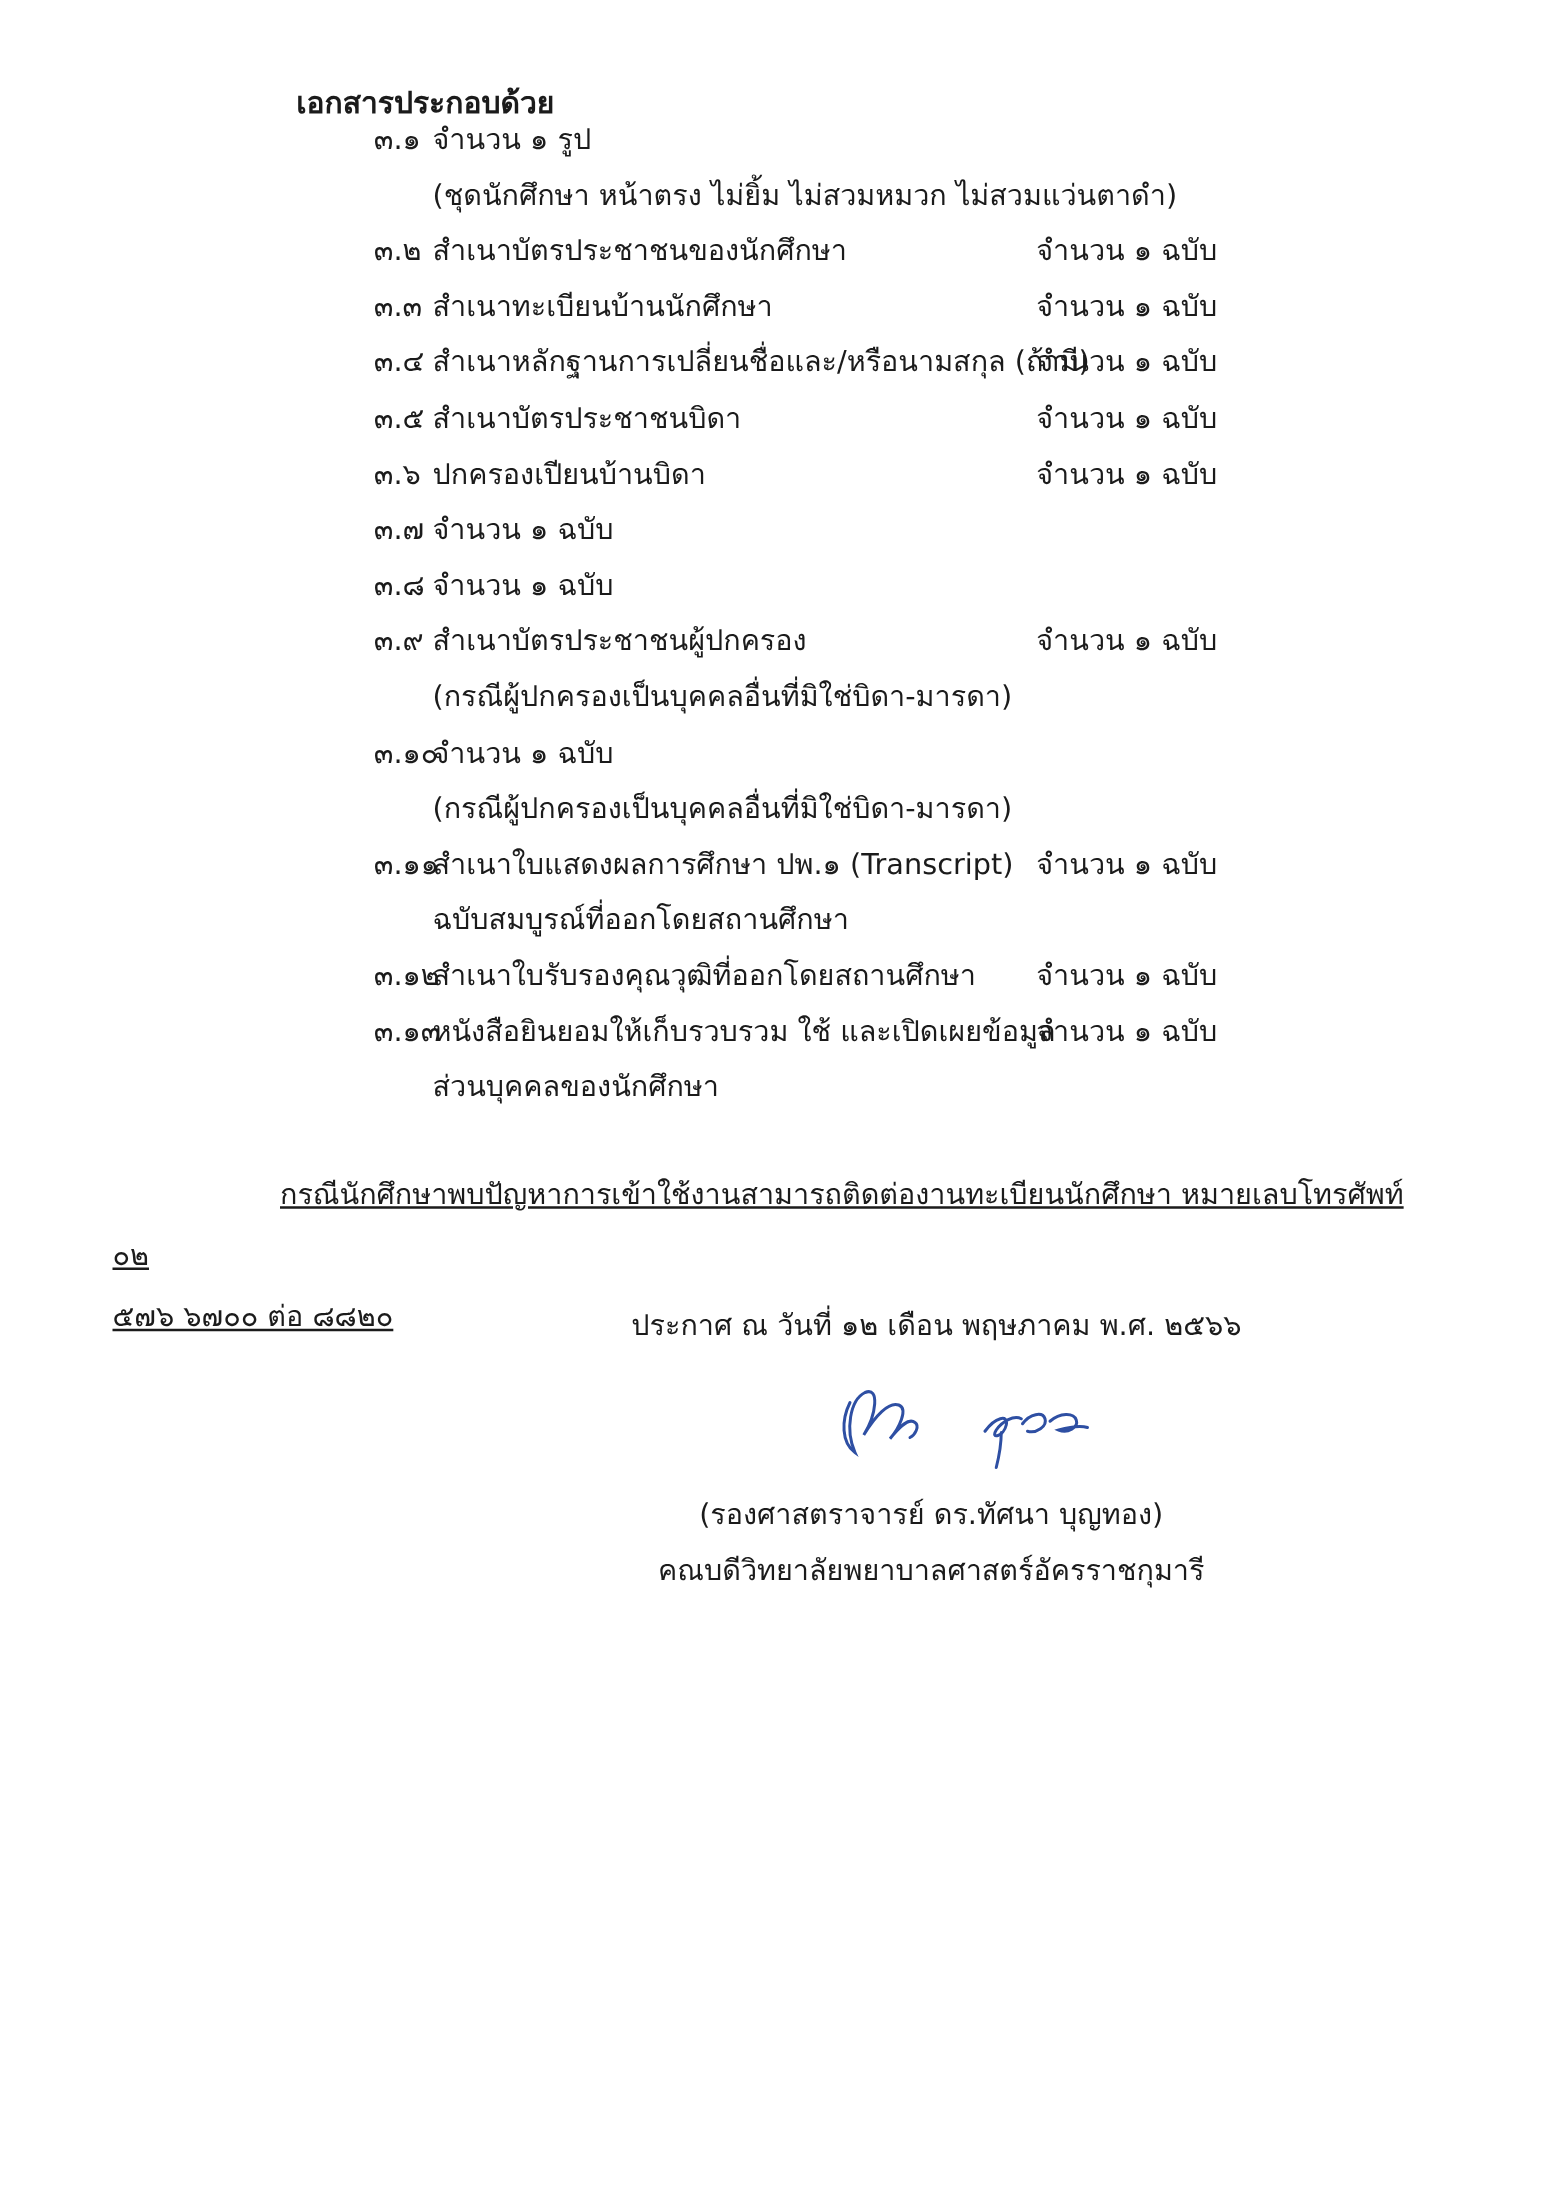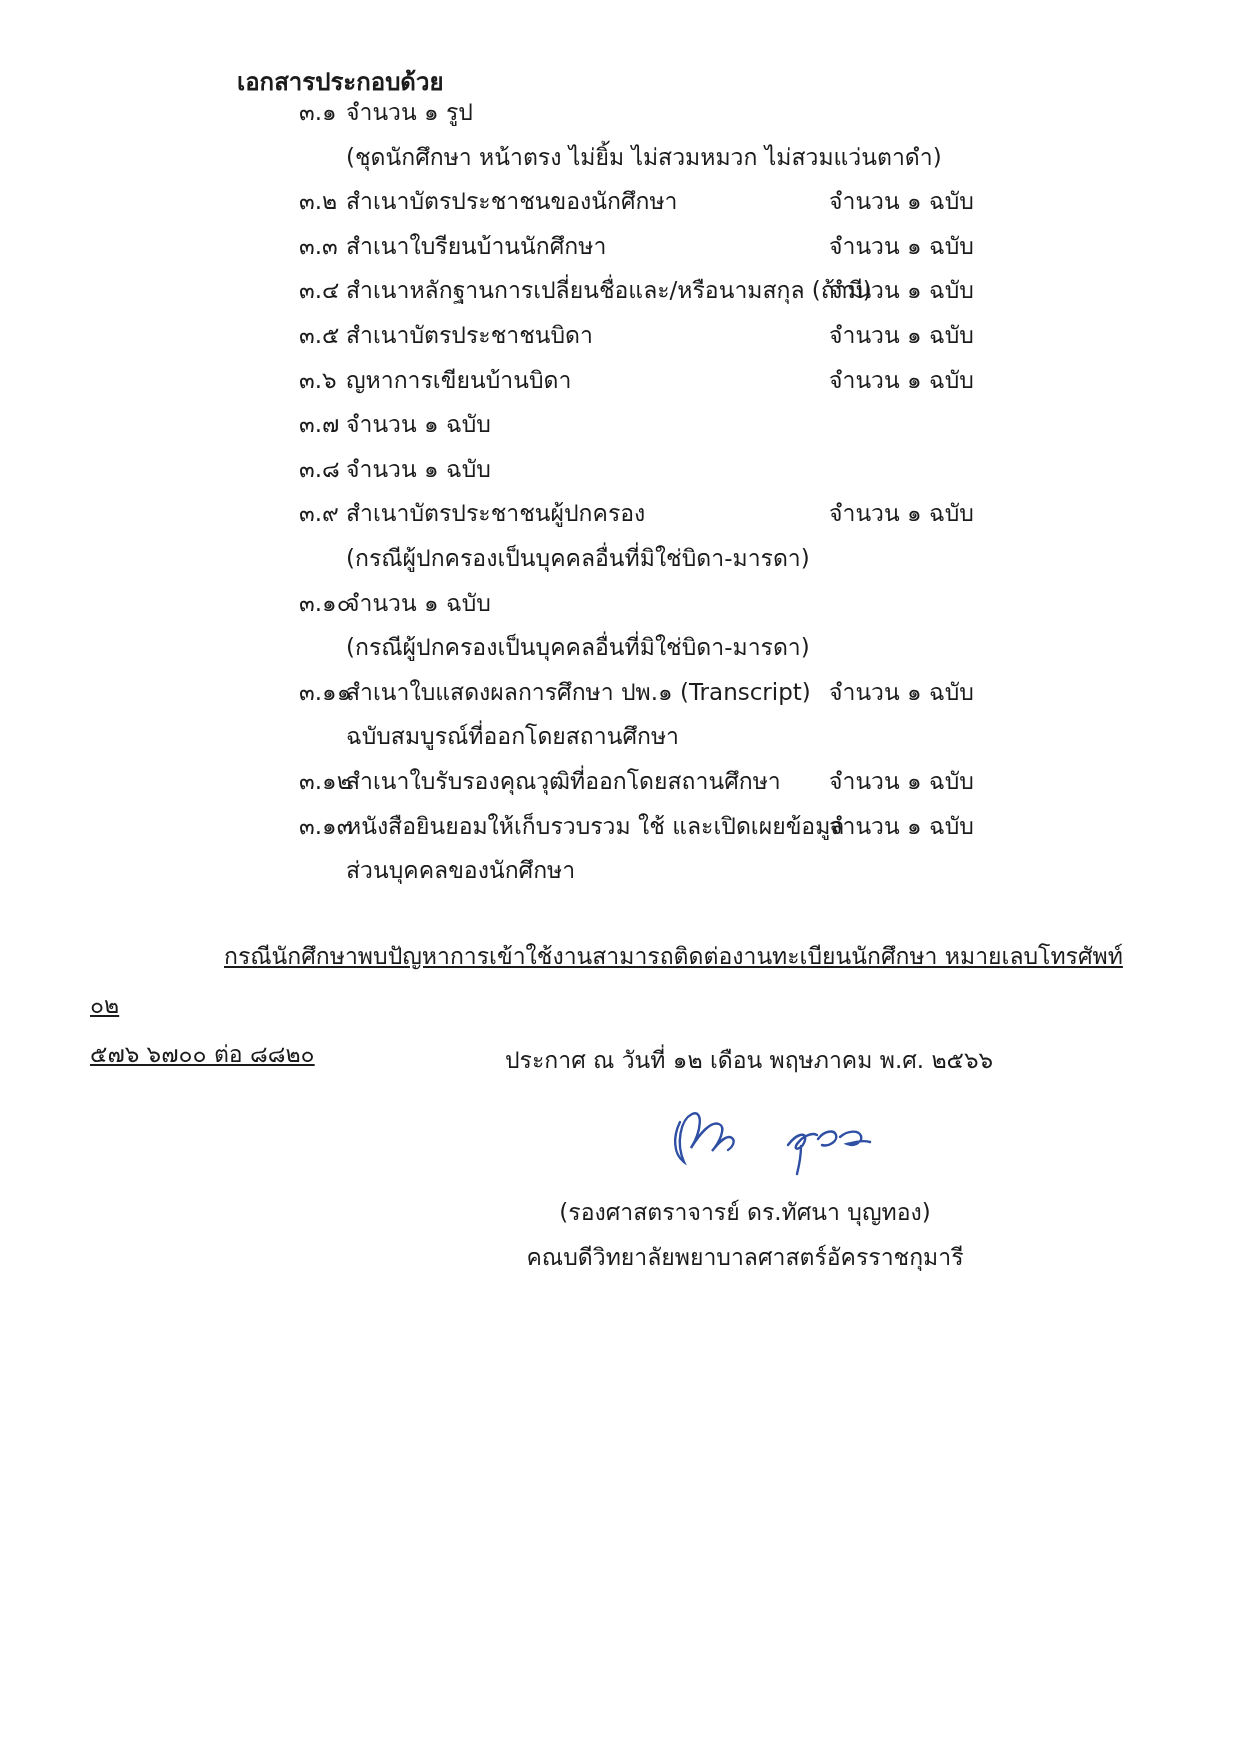--- a/index.html
+++ b/index.html
@@ -54,36 +54,36 @@
       <div class="row subrow">
         <span class="txt">(ชุดนักศึกษา หน้าตรง ไม่ยิ้ม ไม่สวมหมวก ไม่สวมแว่นตาดำ)</span>
       </div>
       <div class="row">
         <span class="no">๓.๒</span>
         <span class="txt">สำเนาบัตรประชาชนของนักศึกษา</span>
         <span class="amt">จำนวน ๑ ฉบับ</span>
       </div>
       <div class="row">
         <span class="no">๓.๓</span>
-        <span class="txt">สำเนาใบรียนบ้านนักศึกษา</span>
+        <span class="txt">สำเนาทะเบียนบ้านนักศึกษา</span>
         <span class="amt">จำนวน ๑ ฉบับ</span>
       </div>
       <div class="row">
         <span class="no">๓.๔</span>
         <span class="txt">สำเนาหลักฐานการเปลี่ยนชื่อและ/หรือนามสกุล (ถ้ามี)</span>
         <span class="amt">จำนวน ๑ ฉบับ</span>
       </div>
       <div class="row">
         <span class="no">๓.๕</span>
         <span class="txt">สำเนาบัตรประชาชนบิดา</span>
         <span class="amt">จำนวน ๑ ฉบับ</span>
       </div>
       <div class="row">
         <span class="no">๓.๖</span>
-        <span class="txt">ญหาการเขียนบ้านบิดา</span>
+        <span class="txt">ปกครองเปียนบ้านบิดา</span>
         <span class="amt">จำนวน ๑ ฉบับ</span>
       </div>
       <div class="row">
         <span class="no">๓.๗</span>
         <span class="amt">จำนวน ๑ ฉบับ</span>
       </div>
       <div class="row">
         <span class="no">๓.๘</span>
         <span class="amt">จำนวน ๑ ฉบับ</span>
       </div>

